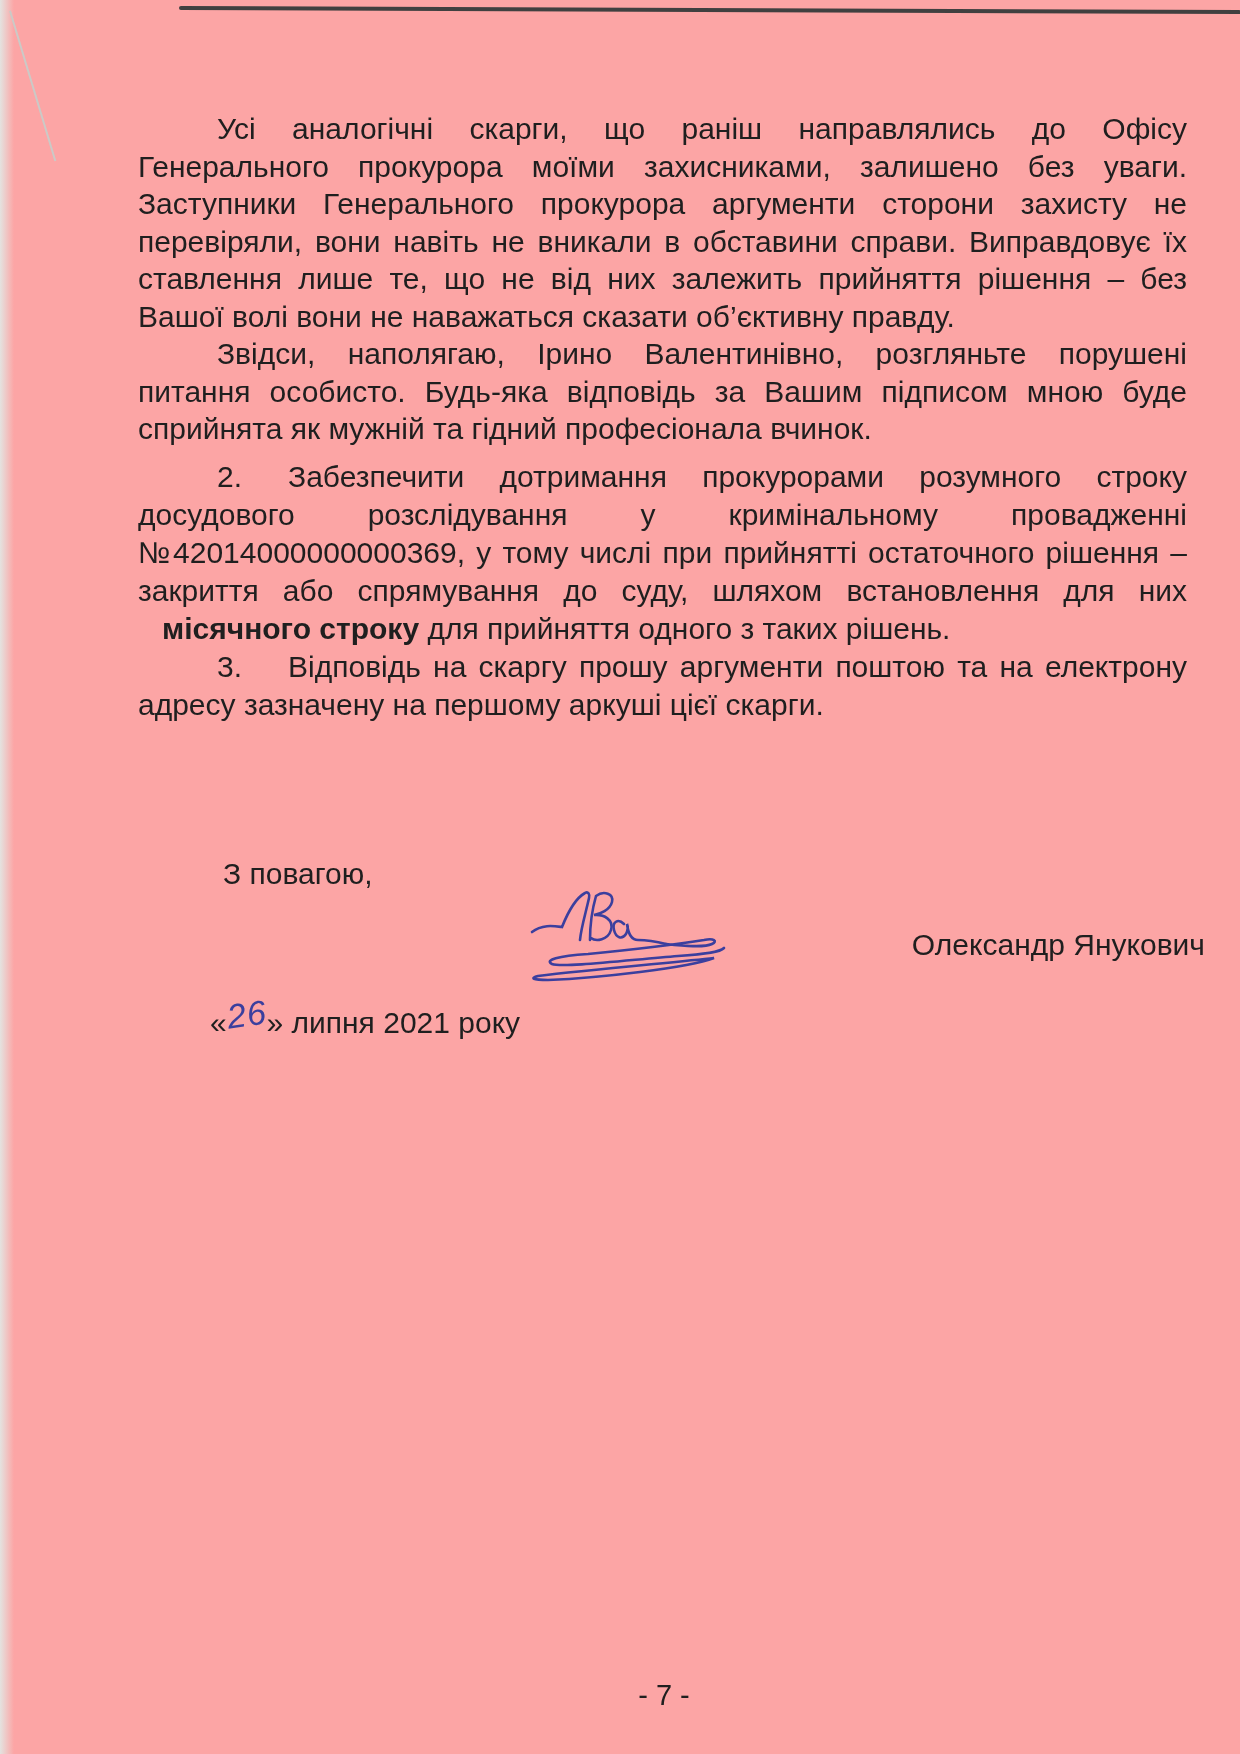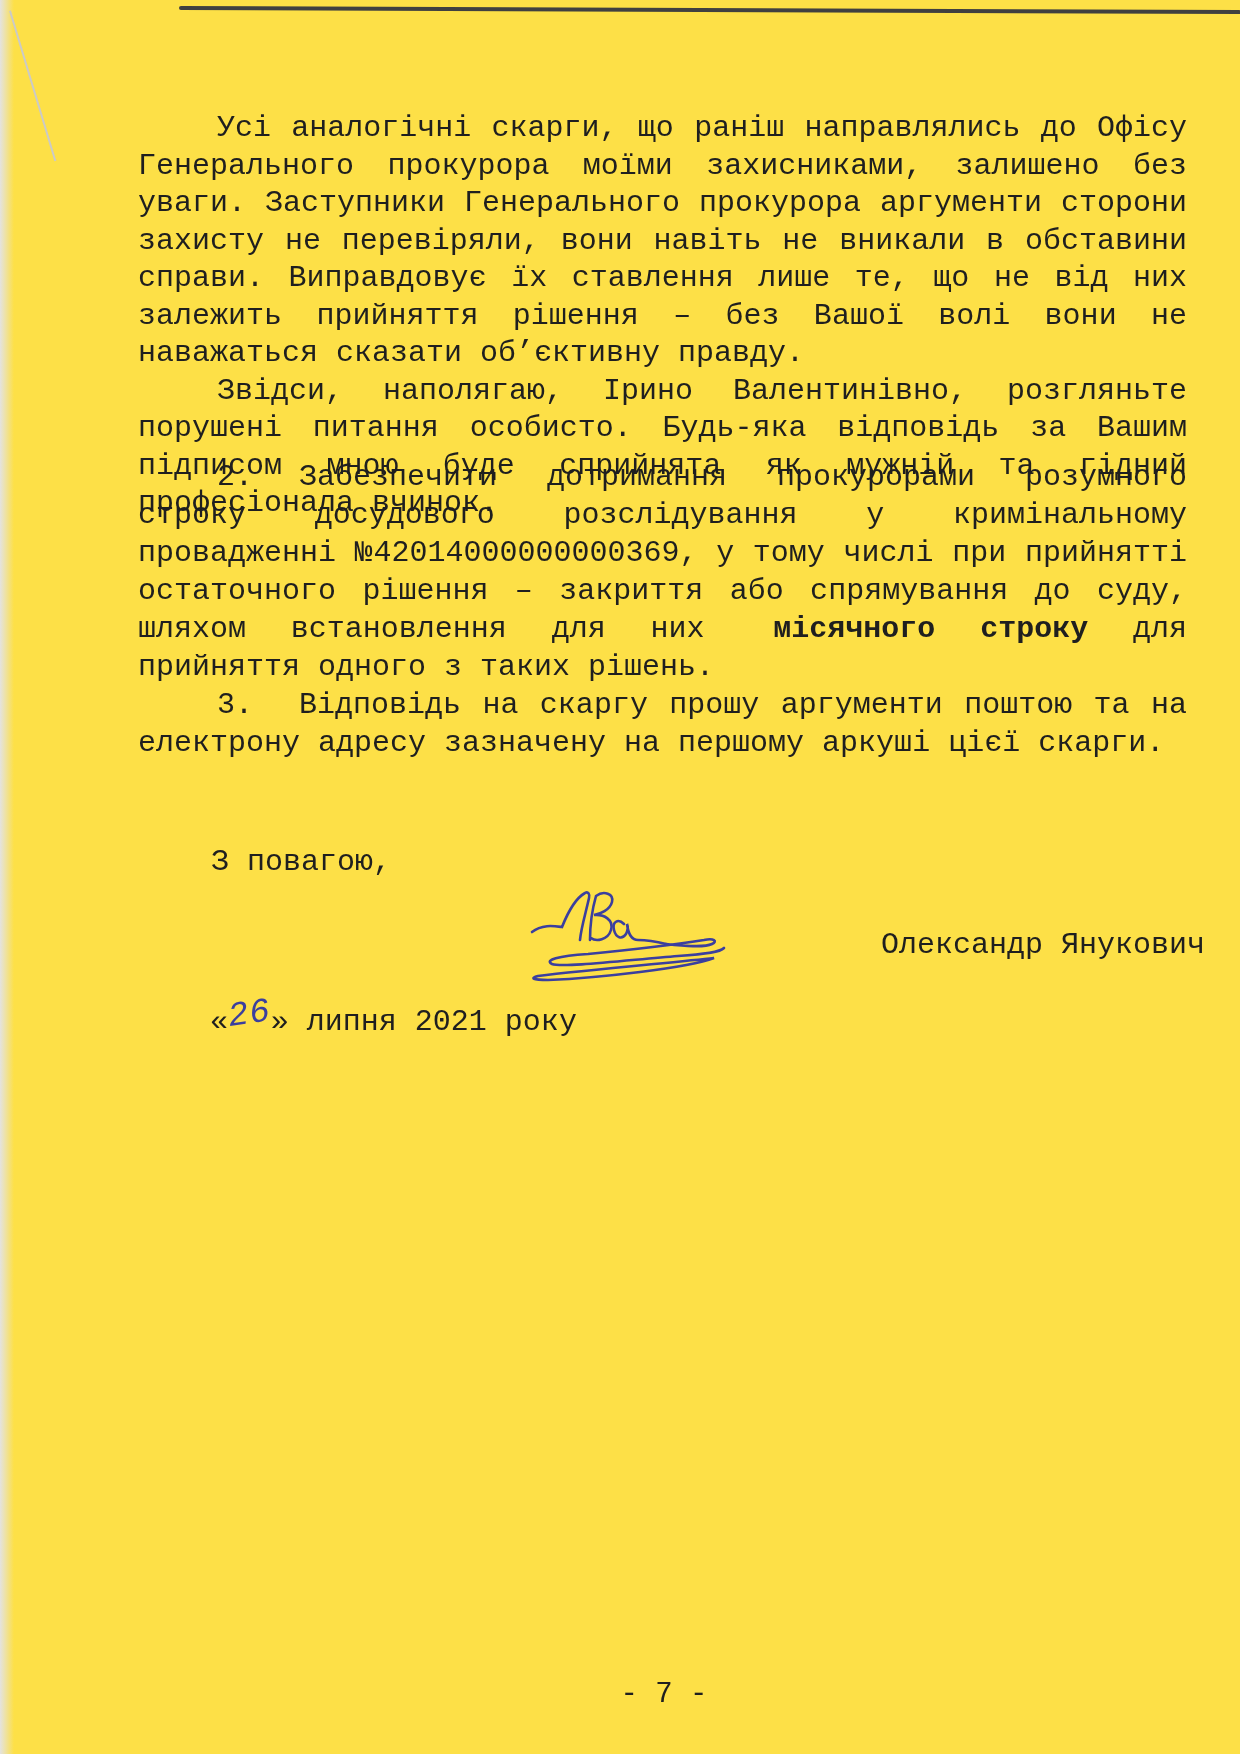--- a/index.html
+++ b/index.html
@@ -1,20 +1,20 @@
 <!DOCTYPE html>
 <html><head>
 <meta charset="utf-8">
 <style>
   html,body{margin:0;padding:0;background:#ffffff;}
   .page{
     position:relative;
     width:1240px;height:1754px;
-    background:#fde047;
-    font-family:Liberation Mono, monospace;
+    background:#fca5a5;
+    font-family:Liberation Sans, sans-serif;
     color:#1f1f1f;
     overflow:hidden;
   }
   .page::before{
     content:"";position:absolute;left:0;top:0;bottom:0;width:14px;
     background:linear-gradient(90deg,#e4e3e0,rgba(255,255,255,0));
   }
   .scan-line{
     position:absolute;left:179px;top:6px;width:1062px;height:4px;
     background:#404040;transform:rotate(0.22deg);transform-origin:left center;
@@ -28,21 +28,21 @@
   .para{
     margin:0;text-indent:79px;text-align:justify;
     font-size:30px;line-height:37.5px;
   }
   .demands{position:absolute;left:138px;top:458px;width:1049px;}
   .demands .para{line-height:38px;}
   .gap{display:inline-block;width:46px;}
   .b{font-weight:bold;margin-left:24px;}
   .closing{
     position:absolute;left:211px;top:843px;
-    font-size:30px;line-height:38px;margin:0;
+    font-size:30px;line-height:38px;margin:12px;
   }
   .signature-svg{position:absolute;left:508px;top:888px;}
   .signer{
     position:absolute;right:35px;top:926px;
     font-size:30px;line-height:38px;white-space:nowrap;
   }
   .date-line{
     position:absolute;left:210px;top:1002px;
     font-size:30px;line-height:38px;white-space:nowrap;
   }

